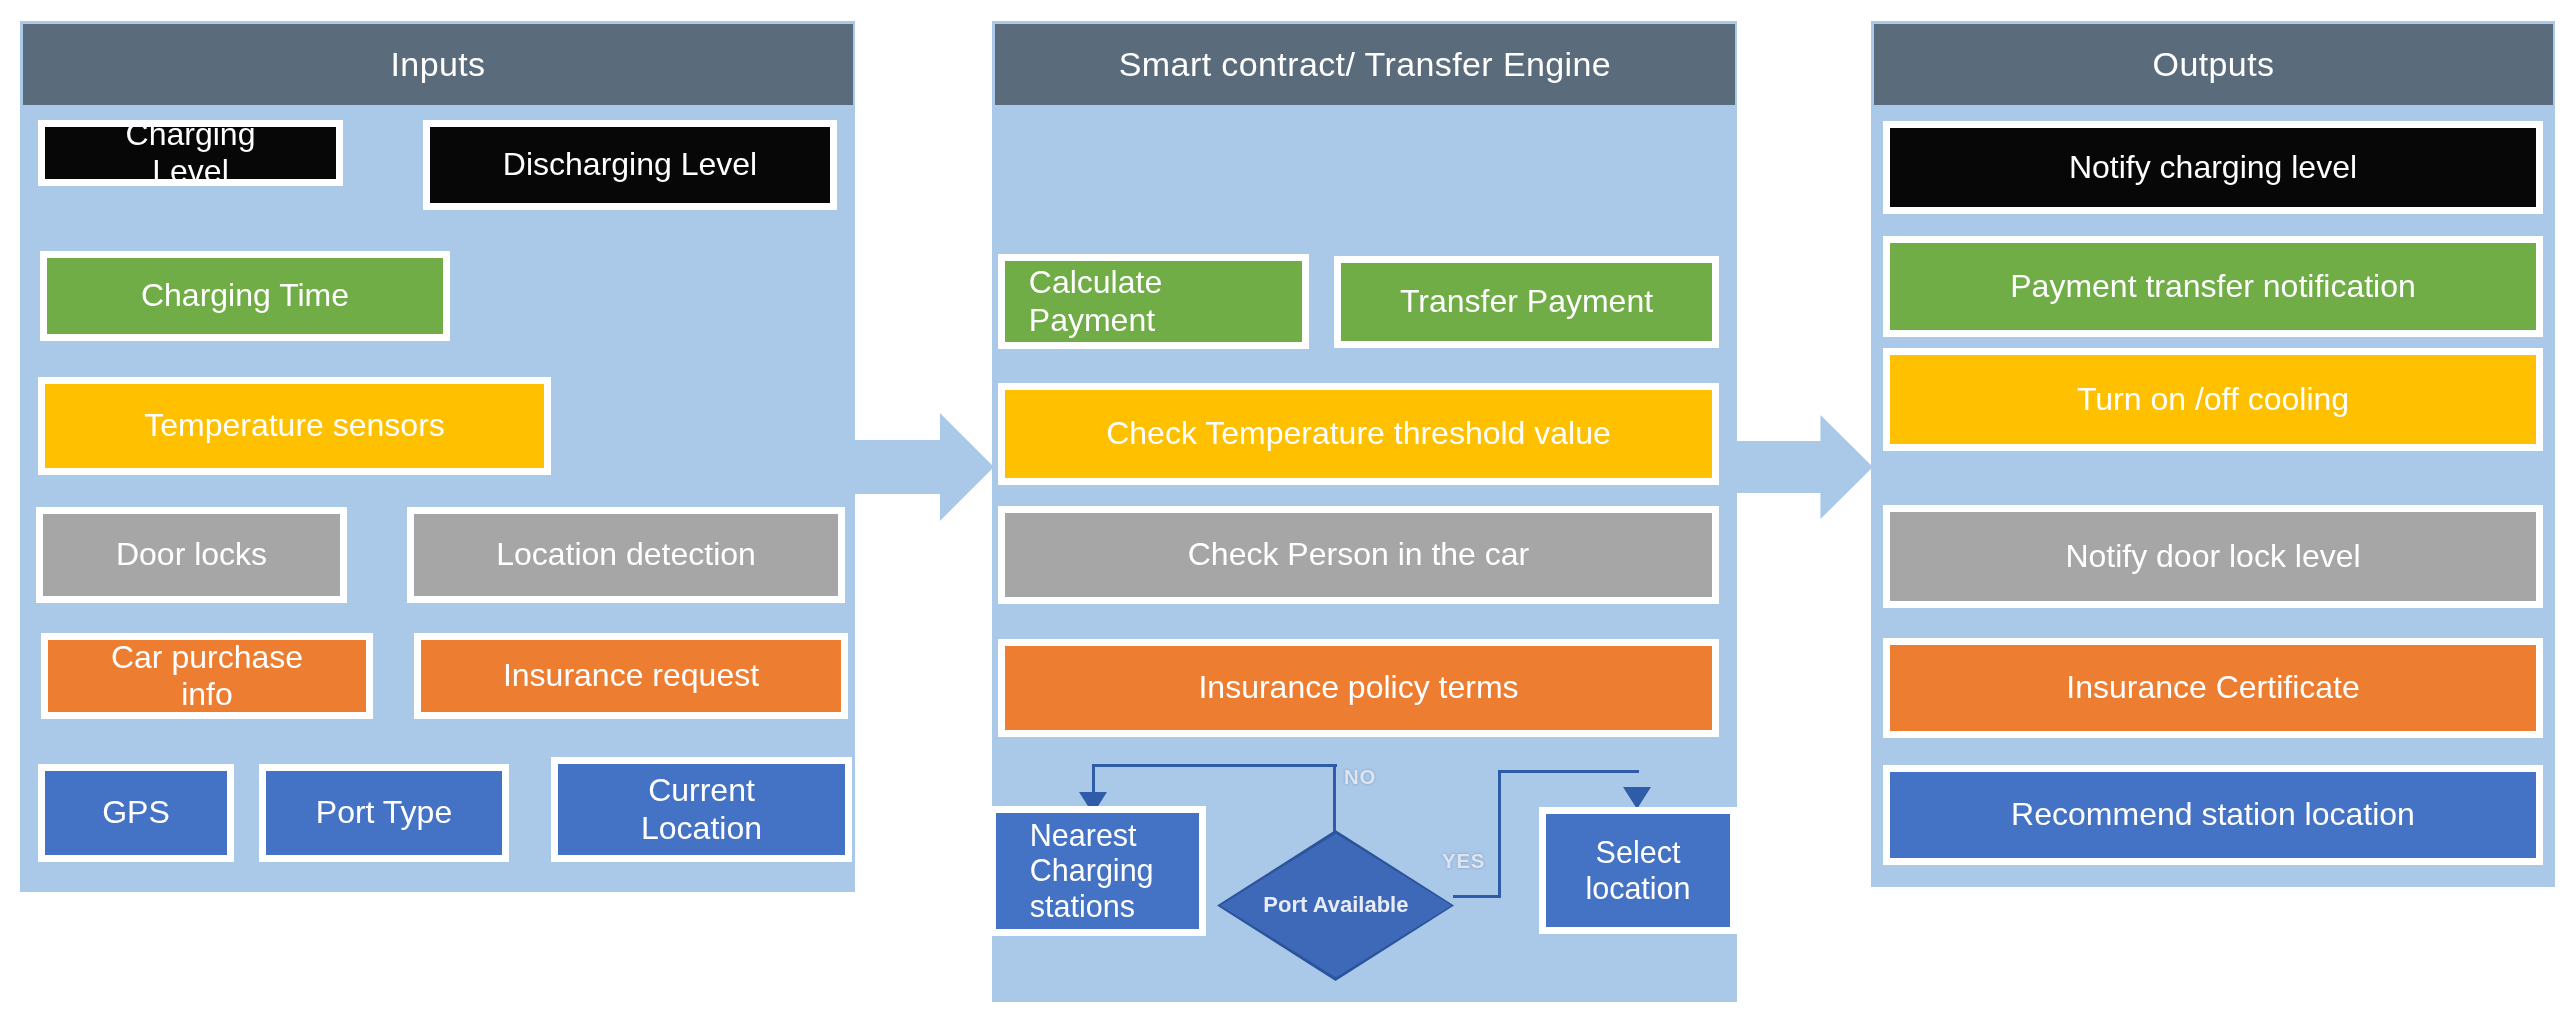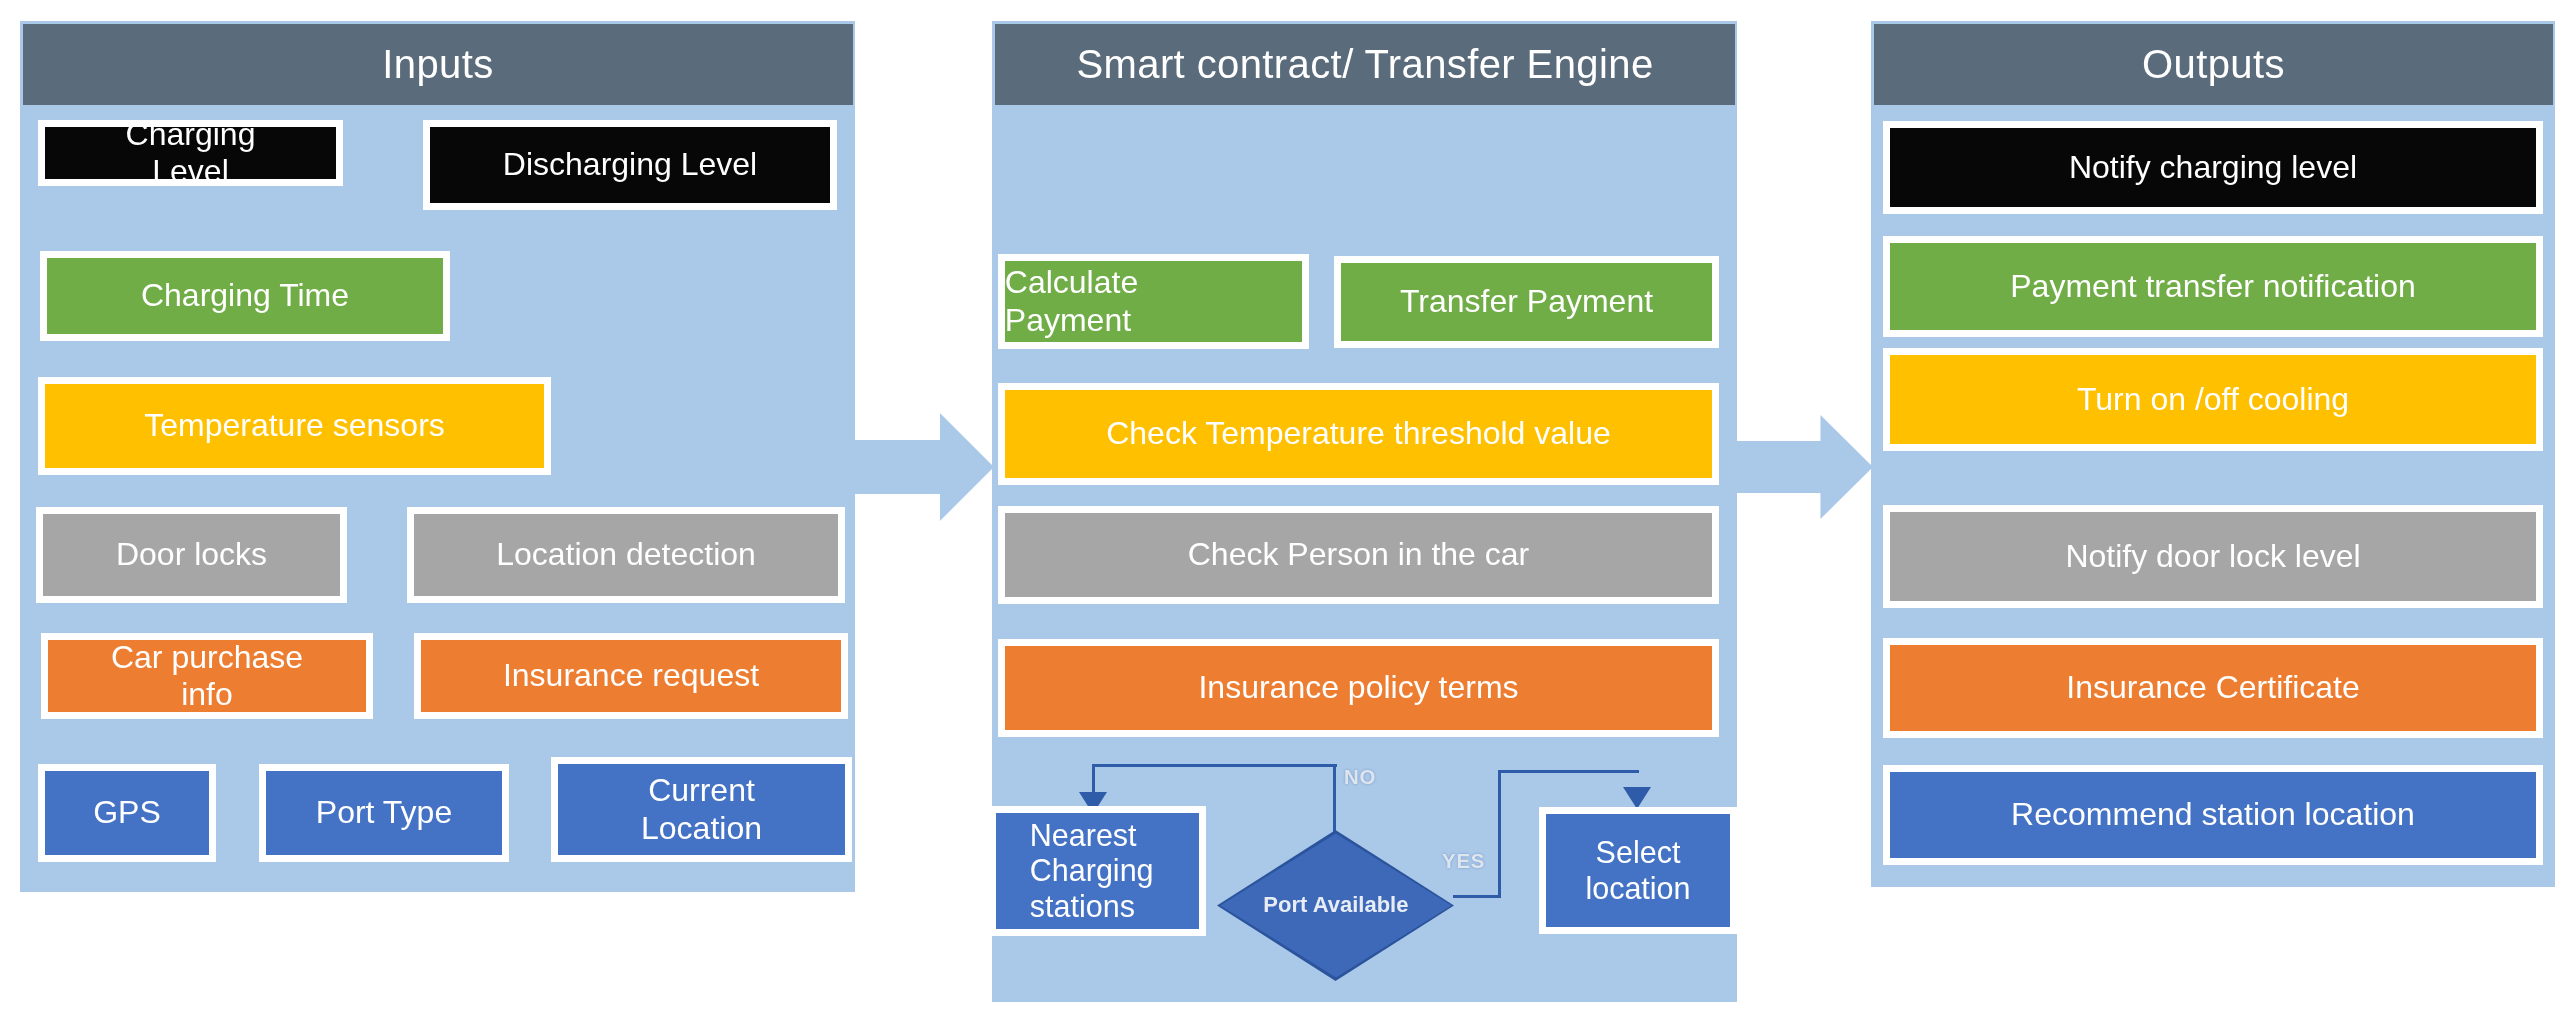--- a/index.html
+++ b/index.html
@@ -4,29 +4,29 @@
 <style>
   html,body{margin:0;padding:0;background:#ffffff;}
   #canvas{
     position:relative;width:2576px;height:1024px;background:#ffffff;overflow:hidden;
     font-family:"Liberation Sans", sans-serif;
   }
   .panel-body{position:absolute;background:#AAC8E8;}
   .panel-header{
     position:absolute;background:#5A6B7B;color:#ffffff;
     display:flex;align-items:center;justify-content:center;
-    font-size:40px;letter-spacing:0.4px;
+    font-size:34px;letter-spacing:0.4px;
   }
   .node{position:absolute;background:#ffffff;}
   .fill{
     position:absolute;inset:6.8px;display:flex;align-items:center;justify-content:center;
     color:#ffffff;font-size:32px;text-align:center;
   }
   .fill .lbl{line-height:1.16;display:inline-block;}
-  .fill.left{justify-content:flex-start;text-align:left;}
+  .fill.left{justify-content:flex-start;text-align:left;padding-left:24px;}
   .black  .fill{background:#070707;}
   .green  .fill{background:#70AD47;}
   .yellow .fill{background:#FFC000;}
   .gray   .fill{background:#A6A6A6;}
   .orange .fill{background:#ED7D31;}
   .blue   .fill{background:#4472C4;}
   .flowtext{font-size:30.5px;}
   .big-arrow{position:absolute;background:#AAC8E8;}
   .arrow1{clip-path:polygon(0 25%,66% 25%,66% 0%,100% 50%,66% 100%,66% 75%,0 75%);}
   .arrow2{clip-path:polygon(0 25%,64% 25%,64% 0%,100% 50%,64% 100%,64% 75%,0 75%);}
@@ -94,21 +94,21 @@
   <div class="node orange" style="left:41px;top:633px;width:332px;height:86px">
     <div class="fill">
         <span class="lbl" style="max-width:212px">Car purchase info</span>
       </div>
   </div>
   <div class="node orange" style="left:414px;top:633px;width:434px;height:86px">
     <div class="fill">
         <span class="lbl">Insurance request</span>
       </div>
   </div>
-  <div class="node blue" style="left:38px;top:764px;width:178px;height:98px">
+  <div class="node blue" style="left:38px;top:764px;width:196px;height:98px">
     <div class="fill">
         <span class="lbl">GPS</span>
       </div>
   </div>
   <div class="node blue" style="left:259px;top:764px;width:250px;height:98px">
     <div class="fill">
         <span class="lbl">Port Type</span>
       </div>
   </div>
   <div class="node blue" style="left:551px;top:757px;width:301px;height:105px">

